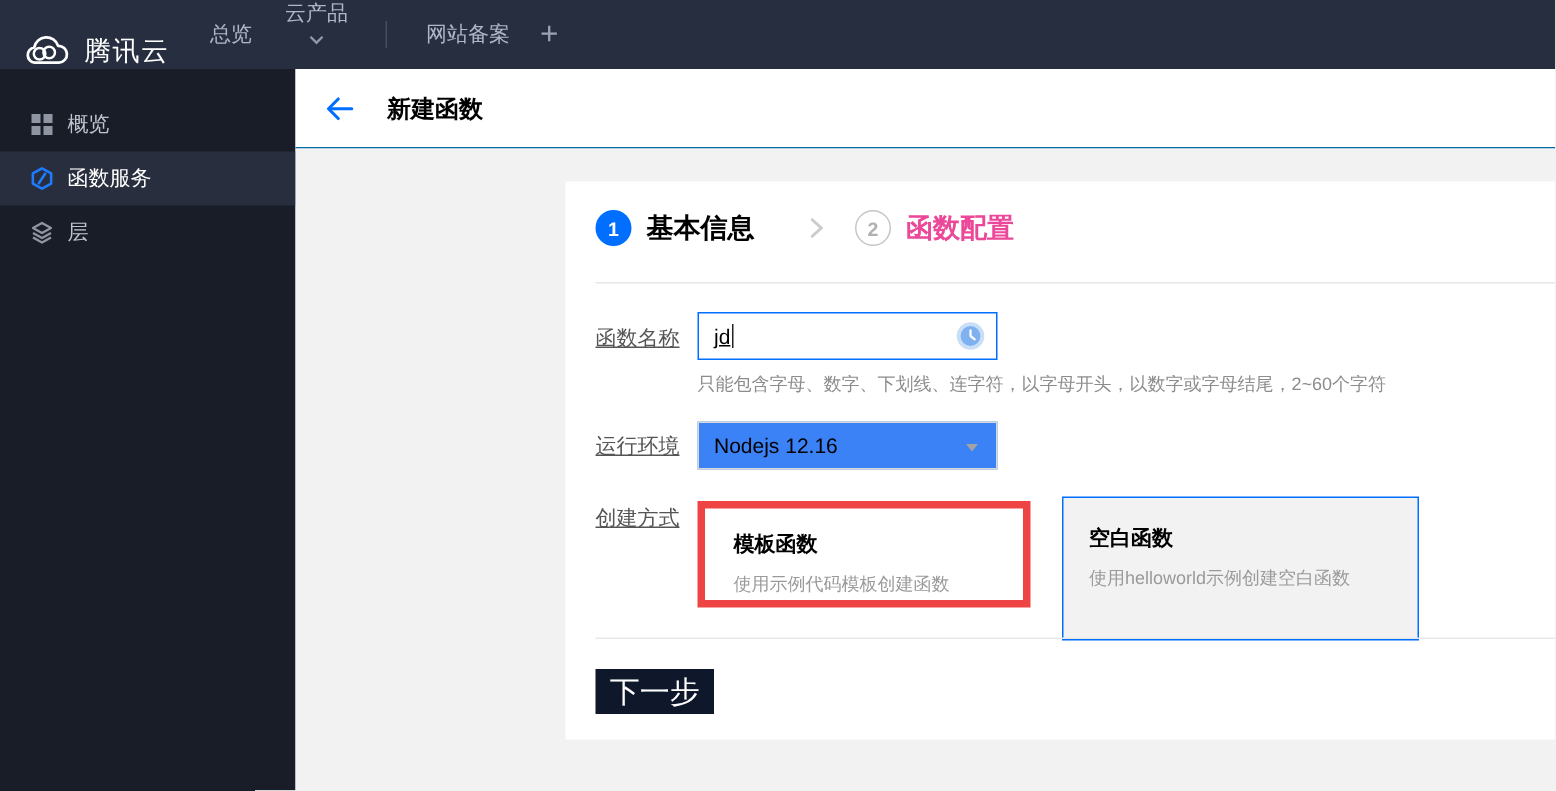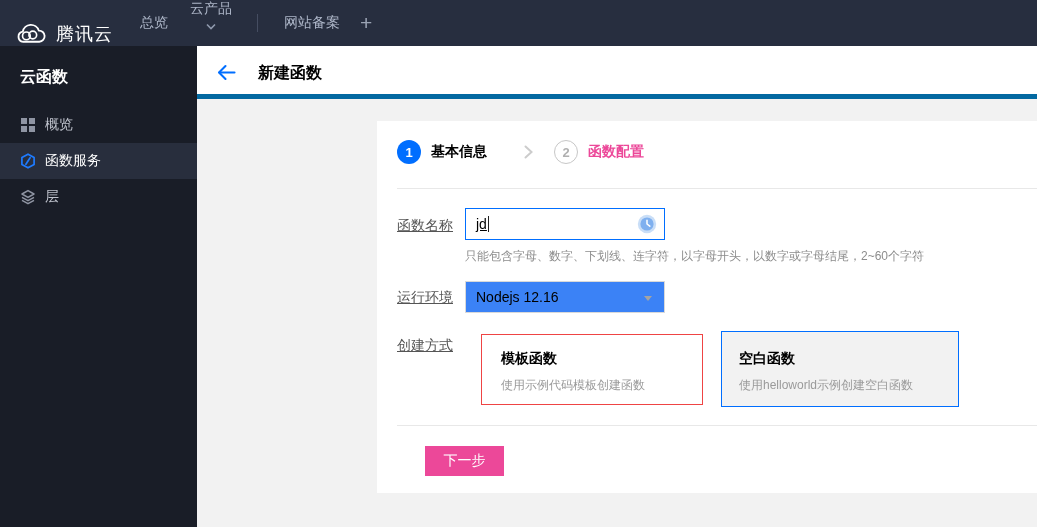--- a/index.html
+++ b/index.html
@@ -23,34 +23,34 @@
   .sidebar { position:absolute; top:46px; left:0; width:197px; height:481px; background:#191d27; }
   .sidebar-title { padding:21px 0 0 20px; color:#ffffff; font-size:16px; font-weight:bold; }
   .menu { margin-top:19px; }
   .menu-item { height:36px; display:flex; align-items:center; padding-left:20px;
                color:#bfc3cd; font-size:14px; cursor:pointer; }
   .menu-item .mi-icon { width:16px; height:16px; margin-right:9px; display:inline-flex; }
   .menu-item.active { background:#282e3d; color:#ffffff; }
 
   
   .page-header { position:absolute; left:197px; top:46px; right:0; height:53px; background:#fff;
-                 border-bottom:5px solid #0369a1; }
+                 border-bottom:1px solid #0369a1; }
   .back-btn { position:absolute; left:20px; top:18px; width:20px; height:18px; cursor:pointer; }
   .page-title { position:absolute; left:61px; top:17px; font-size:16px; font-weight:bold; color:#000; }
 
   
   .content { position:absolute; left:197px; top:99px; right:0; bottom:0; background:#f2f2f2; }
   .panel { position:absolute; left:180px; top:22px; right:0; height:372px; background:#fff; }
 
   .wizard { position:absolute; left:20px; top:19px; display:flex; align-items:center; }
   .step-circle { width:24px; height:24px; border-radius:50%; display:flex; align-items:center;
                  justify-content:center; font-size:13px; font-weight:bold; }
   .step-circle.active { background:#006eff; color:#fff; }
   .step-circle.pending { background:#fff; border:1px solid #c7c7c7; color:#b0b0b0; }
-  .step-label { margin-left:10px; font-size:14px; font-weight:bold; }
+  .step-label { margin-left:10px; font-size:18px; font-weight:bold; }
   .step-label.active { color:#000; }
   .step-label.pending { color:#ec4899; }
   .step-chevron { margin:0 21px 0 37px; display:inline-flex; }
 
   .hdivider { position:absolute; left:20px; right:0; height:1px; background:#e8e8e8; }
   .divider-top { top:67px; }
   .divider-bottom { top:304px; }
 
   .field-label { position:absolute; left:20px; font-size:14px; color:#555;text-decoration:underline; }
   .lbl-name { top:96px; }
@@ -66,27 +66,27 @@
   .helper-text { position:absolute; left:88px; top:127px; font-size:12px; color:#8c8c8c; white-space:nowrap; }
 
   .select-box { position:absolute; left:88px; top:160px; width:200px; height:32px;
                 border:1px solid #d9d9d9; background:#3b82f6; display:flex; align-items:center;
                 padding-left:10px; font-size:14px; color:#000; cursor:pointer; }
   .select-caret { position:absolute; right:12px; top:14px; width:0; height:0;
                   border-left:4.5px solid transparent; border-right:4.5px solid transparent;
                   border-top:5.5px solid #a3a3a3; }
 
   .method-card { position:absolute; cursor:pointer; padding:15px 19px; }
-  .card-template { left:104px; top:213px; width:222px; height:71px; border:1px solid #ef4444; background:#fff; }
-  .card-blank { left:344px; top:210px; width:238px; height:76px; border:1px solid #006eff; background:#f2f2f2; padding-top:18px;padding-left:17px; }
+  .card-template { left:88px; top:213px; width:222px; height:71px; border:5px solid #ef4444; background:#fff; }
+  .card-blank { left:331px; top:210px; width:238px; height:96px; border:1px solid #006eff; background:#f2f2f2; padding-top:18px;padding-left:17px; }
   .card-title { font-size:14px; font-weight:bold; color:#000; }
   .card-desc { margin-top:9px; font-size:12px; color:#9a9a9a; white-space:nowrap; }
 
-  .next-btn { position:absolute; left:20px; top:325px; width:79px; height:30px; background:#ec4899;
-              color:#fff; border:none; font-size:14px; font-family:inherit; cursor:pointer;margin-left:28px; }
+  .next-btn { position:absolute; left:20px; top:325px; width:79px; height:30px; background:#0f172a;
+              color:#fff; border:none; font-size:20px; font-family:inherit; cursor:pointer; }
 </style>
 </head>
 <body>
 
 <div class="screen">
 
   <header class="navbar">
     <div class="brand">
       <span style="display:inline-flex;">
         <svg width="33" height="23" viewBox="0 0 36 25" fill="none" stroke="#ffffff" stroke-width="2" stroke-linecap="round" stroke-linejoin="round">
@@ -105,21 +105,20 @@
             <path d="M1 1.5 L5 5.5 L9 1.5"></path>
           </svg>
       </span>
     </span>
     <span class="nav-divider"></span>
     <span class="nav-link nav-icp">网站备案</span>
     <span class="nav-link nav-plus">+</span>
   </header>
 
   <aside class="sidebar">
-    <div class="sidebar-title">云函数</div>
     <nav class="menu">
       <div class="menu-item">
         <span class="mi-icon">
           <svg width="16" height="16" viewBox="0 0 16 16" fill="#8f95a3">
             <rect x="1" y="1" width="6" height="6"></rect>
               <rect x="9" y="1" width="6" height="6"></rect>
             <rect x="1" y="9" width="6" height="6"></rect>
               <rect x="9" y="9" width="6" height="6"></rect>
           </svg>
         </span>

